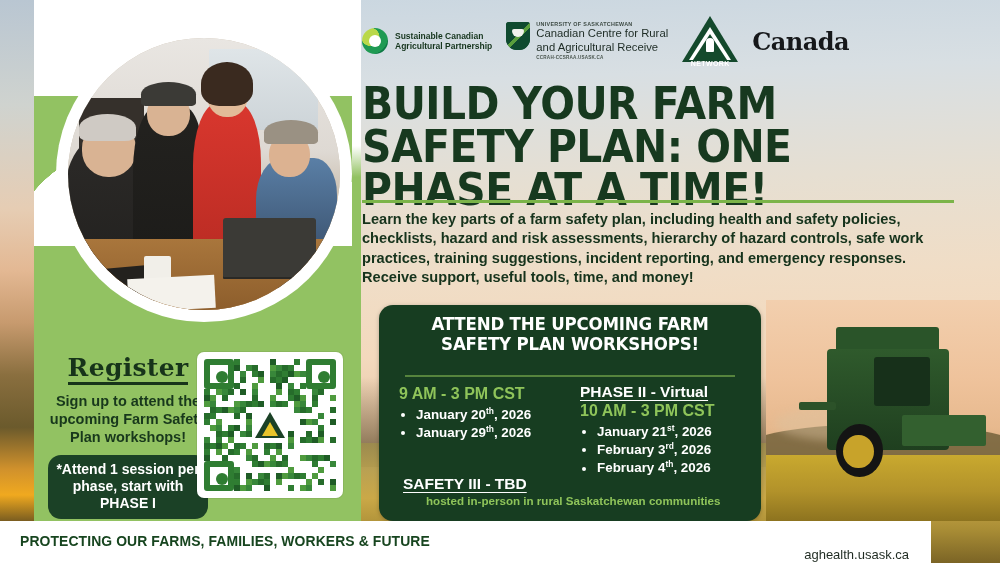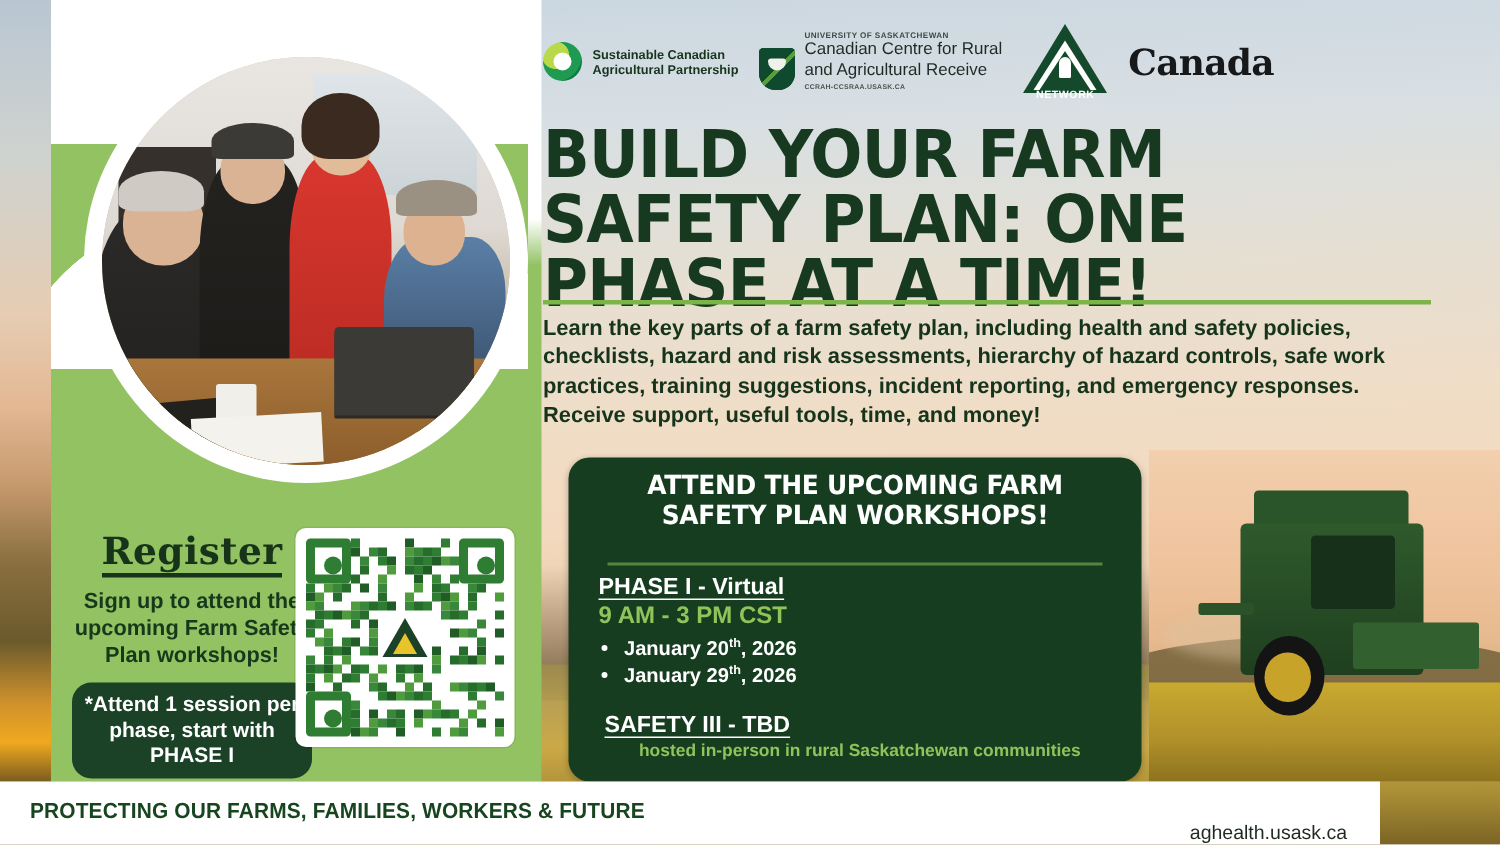--- a/index.html
+++ b/index.html
@@ -124,21 +124,21 @@
   .scap-mark{
     width:26px;height:26px;border-radius:50%;
     background:radial-gradient(circle at 32% 34%,#b9d84a 0 36%,#1f9a53 38% 70%,#0e7a45 72% 100%);
     position:relative;
   }
   .scap-mark::after{
     content:"";position:absolute;left:7px;top:7px;width:12px;height:12px;border-radius:50%;
     background:#ffffff;
   }
   .scap-txt{font-size:8.5px;font-weight:bold;color:#15351d;line-height:1.22;white-space:nowrap;}
-  .logo-ccrah{display:flex;align-items:flex-end;gap:6px;}
+  .logo-ccrah{display:flex;align-items:flex-start;gap:6px;}
   .usask-shield{
     width:24px;height:28px;background:#0f4a2f;border-radius:3px 3px 11px 11px;position:relative;
     overflow:hidden;
   }
   .usask-shield::before{
     content:"";position:absolute;left:0;top:0;width:100%;height:100%;
     background:linear-gradient(135deg,#0f4a2f 0 48%,#5a9e3c 48% 56%,#0f4a2f 56% 100%);
   }
   .usask-shield::after{
     content:"";position:absolute;left:6px;top:7px;width:12px;height:8px;background:#f1f1ec;border-radius:2px 2px 6px 6px;
@@ -240,21 +240,21 @@
   .cb-hopper{position:absolute;left:30%;top:12%;width:44%;height:14%;background:#2a5429;border-radius:3px 3px 0 0;}
   .cb-cab{position:absolute;left:46%;top:26%;width:24%;height:22%;background:#17301a;border-radius:3px;}
   .cb-head{position:absolute;left:58%;top:52%;width:36%;height:14%;background:#33602f;border-radius:2px;}
   .cb-wheel{position:absolute;left:30%;top:56%;width:20%;height:24%;background:#141414;border-radius:50%;}
   .cb-wheel2{position:absolute;left:33%;top:61%;width:13%;height:15%;background:#c8a32a;border-radius:50%;}
   .cb-arm{position:absolute;left:14%;top:46%;width:16%;height:4%;background:#2c5229;border-radius:2px;}
   .cb-dust{position:absolute;left:4%;top:48%;width:60%;height:16%;background:rgba(220,195,160,.45);filter:blur(4px);border-radius:50%;}
 
   
   .footer{
-    position:absolute;left:0;top:521px;width:920px;height:42px;background:#ffffff;
+    position:absolute;left:0;top:521px;width:920px;height:42px;background:#ffffff;padding-left:11px;
   }
   .footer-left{
     position:absolute;left:20px;top:12px;font-size:14.5px;font-weight:bold;color:#17451f;
     letter-spacing:.1px;transform:scaleX(.96);transform-origin:left center;
   }
   .footer-right{
     position:absolute;right:22px;top:26px;font-size:13px;color:#1f2b22;
   }
 </style>
 </head>
@@ -543,25 +543,33 @@
       <div class="cb-arm"></div>
     <div class="cb-wheel"></div>
       <div class="cb-wheel2"></div>
   </div>
 
   <div class="card">
     <div class="card-title">ATTEND THE UPCOMING FARM SAFETY PLAN WORKSHOPS!</div>
     <div class="card-sep"></div>
     <div class="phases" id="phases">
         <div class="phase">
-          <div class="phase-h">PHASE I - Virtual</div>
           <div class="phase-t">9 AM - 3 PM CST</div>
           <ul>
             <li>January 20<sup>th</sup>, 2026</li>
             <li>January 29<sup>th</sup>, 2026</li>
+          </ul>
+        </div>
+        <div class="phase">
+          <div class="phase-h">PHASE II - Virtual</div>
+          <div class="phase-t">10 AM - 3 PM CST</div>
+          <ul>
+            <li>January 21<sup>st</sup>, 2026</li>
+            <li>February 3<sup>rd</sup>, 2026</li>
+            <li>February 4<sup>th</sup>, 2026</li>
           </ul>
         </div>
       </div>
     <div class="phase3">
       <div class="phase3-h">SAFETY III - TBD</div>
       <div class="phase3-t">hosted in-person in rural Saskatchewan communities</div>
     </div>
   </div>
 
   <div class="footer">

